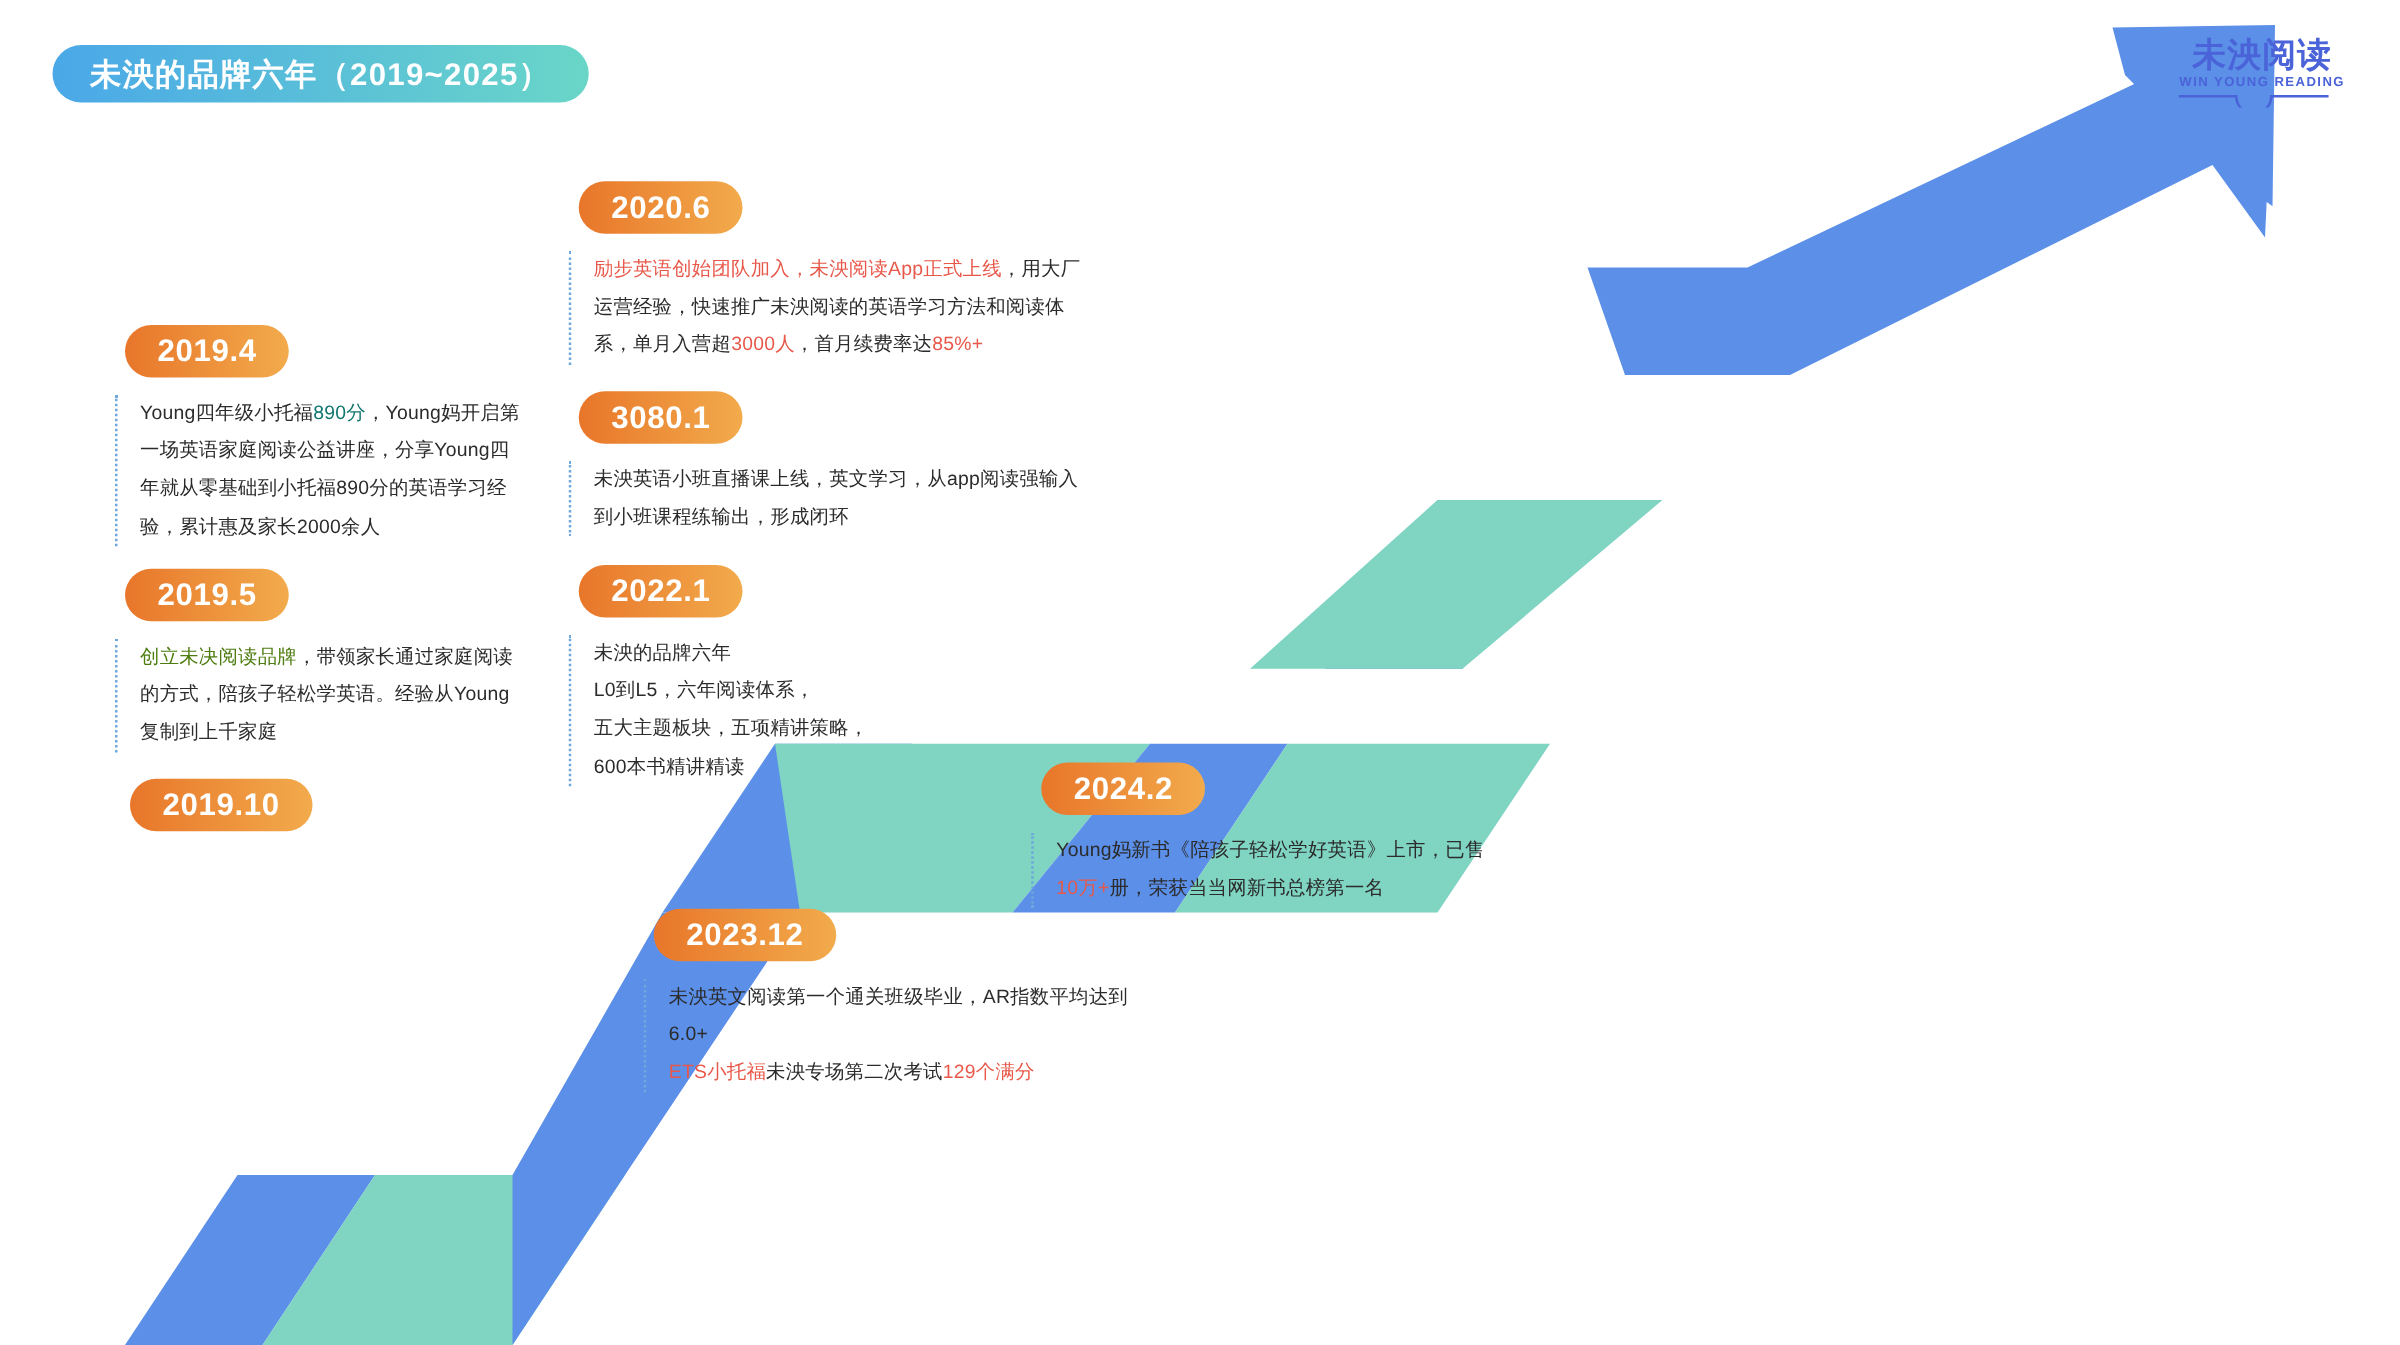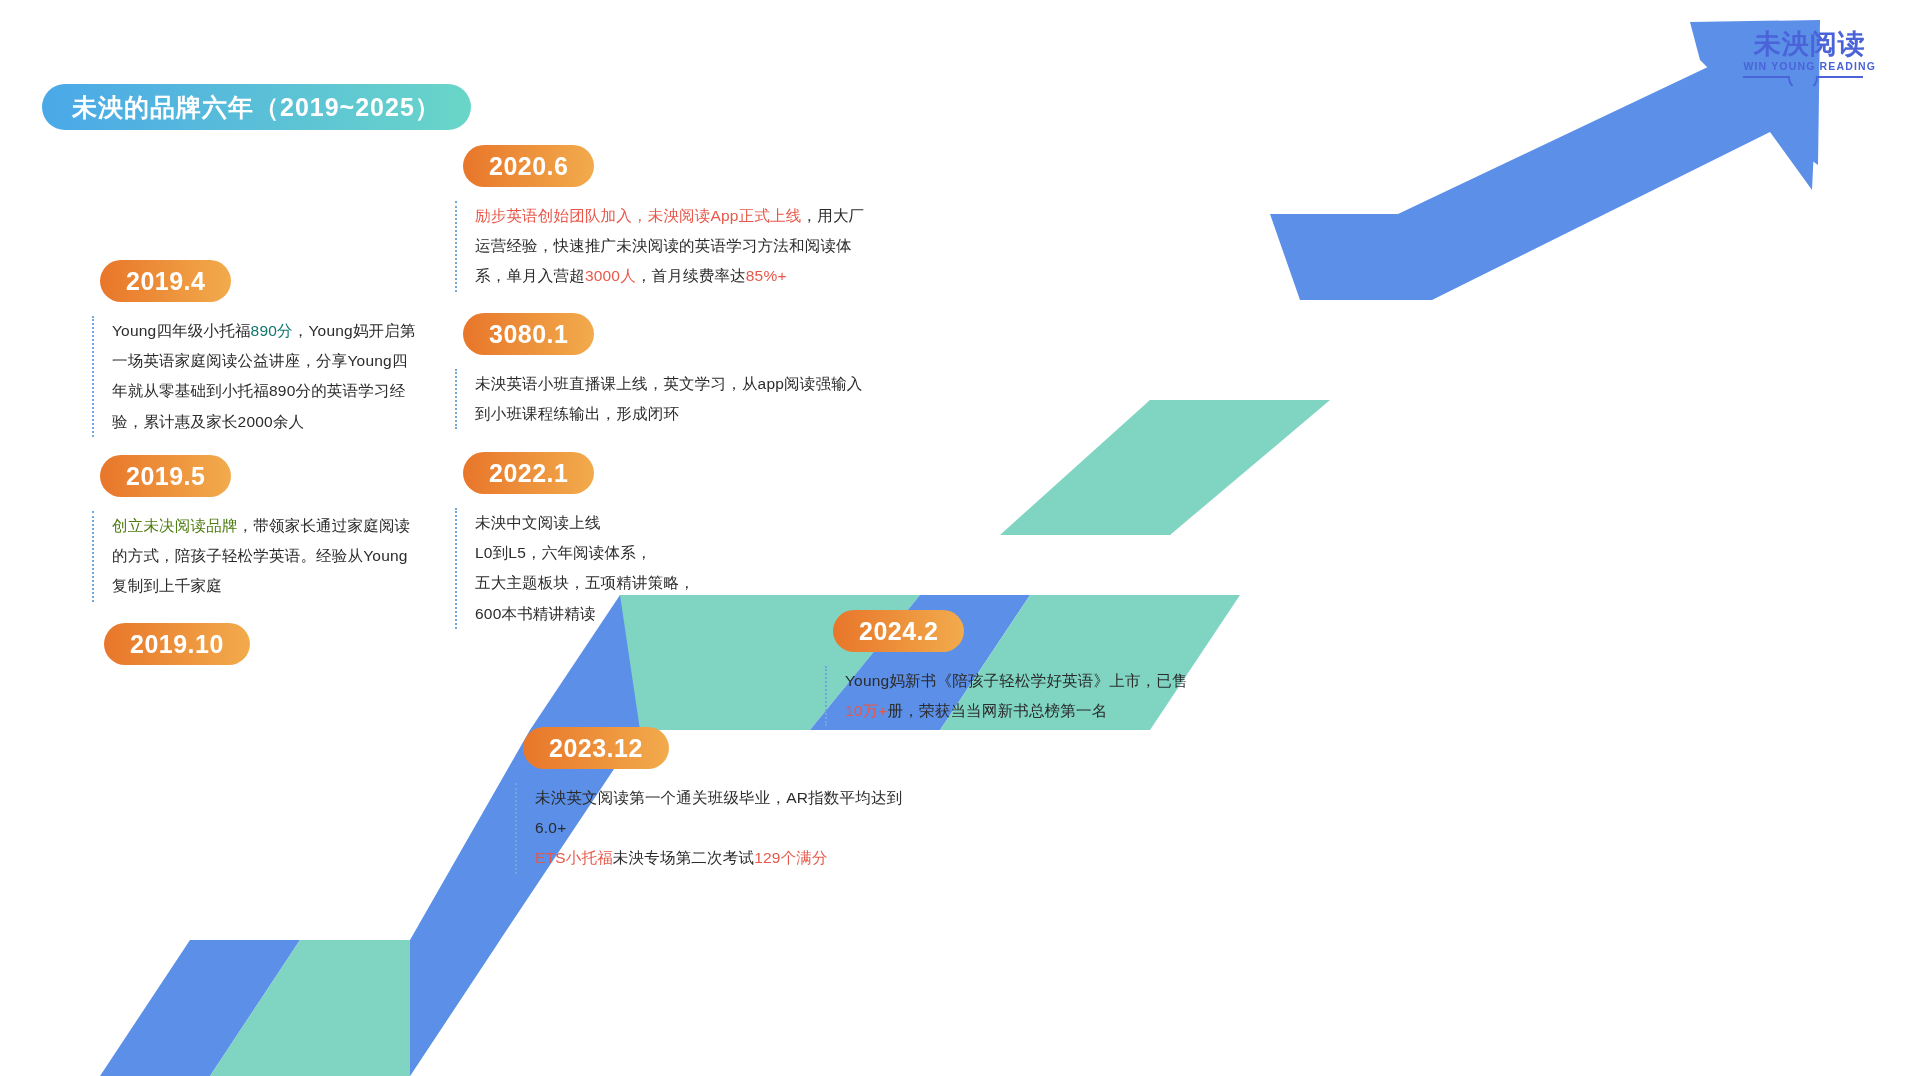--- a/index.html
+++ b/index.html
@@ -123,21 +123,21 @@
     <polygon points="1268,212 1398,212 1730,35 1760,90 1630,160 1440,300 1300,300" fill="#5b8fe8" opacity="0"></polygon>
     <path d="M 1272 213 L 1402 213 L 1697 40 L 1648 40 L 1654 28 L 1815 28 L 1813 180 L 1800 180 L 1798 132 L 1476 300 L 1338 300 Z" fill="#5b8fe8" opacity="0"></path>
 
     <polygon points="1272,215 1400,215 1725,42 1758,100 1800,12 1690,18 1700,72 1420,250 1300,250" fill="#5b8fe8" opacity="0"></polygon>
     <g>
       <polygon points="1270,214 1398,214 1790,28 1818,62 1812,190 1770,132 1432,300 1300,300" fill="#5b8fe8"></polygon>
       <polygon points="1690,22 1820,20 1818,165 1770,130 1700,60" fill="#5b8fe8"></polygon>
     </g>
   </svg>
 
-  <div id="title-badge" style="background: linear-gradient(90deg, rgb(74, 168, 232), rgb(105, 214, 200)); margin-top: 48px;">
+  <div id="title-badge" style="background: linear-gradient(90deg, rgb(74, 168, 232), rgb(105, 214, 200));">
     <span>未泱的品牌六年（2019~2025）</span>
   </div>
 
   <div id="logo" style="color: rgb(74, 99, 216);">
     <div class="logo-cn">未泱阅读</div>
     <div class="logo-en">WIN YOUNG READING</div>
     <div class="logo-rule">
       <svg width="120" height="10" viewBox="0 0 120 10">
         <path d="M0 1 H46 A14 14 0 0 0 74 1 H120" fill="none" stroke="#4a63d8" stroke-width="2"></path>
       </svg>
@@ -172,21 +172,21 @@
   <div class="milestone" id="ms-2020-8">
     <div class="date-badge" style="background: linear-gradient(90deg, rgb(232, 118, 42), rgb(242, 171, 76));">3080.1</div>
     <div class="body-wrap" style="border-left-color: rgb(111, 168, 220);">
       <div class="body-text" style="color: rgb(43, 43, 43);">未泱英语小班直播课上线，英文学习，从app阅读强输入到小班课程练输出，形成闭环</div>
     </div>
   </div>
 
   <div class="milestone" id="ms-2022-1">
     <div class="date-badge" style="background: linear-gradient(90deg, rgb(232, 118, 42), rgb(242, 171, 76));">2022.1</div>
     <div class="body-wrap" style="border-left-color: rgb(111, 168, 220);">
-      <div class="body-text" style="color: rgb(43, 43, 43);">未泱中文阅读上线
+      <div class="body-text" style="color: rgb(43, 43, 43);">未泱的品牌六年
 L0到L5，六年阅读体系，
 五大主题板块，五项精讲策略，
 600本书精讲精读</div>
     </div>
   </div>
 
   <div class="milestone" id="ms-2023-12">
     <div class="date-badge" style="background: linear-gradient(90deg, rgb(232, 118, 42), rgb(242, 171, 76));">2023.12</div>
     <div class="body-wrap" style="border-left-color: rgb(111, 168, 220);">
       <div class="body-text" style="color: rgb(43, 43, 43);">未泱英文阅读第一个通关班级毕业，AR指数平均达到6.0+

